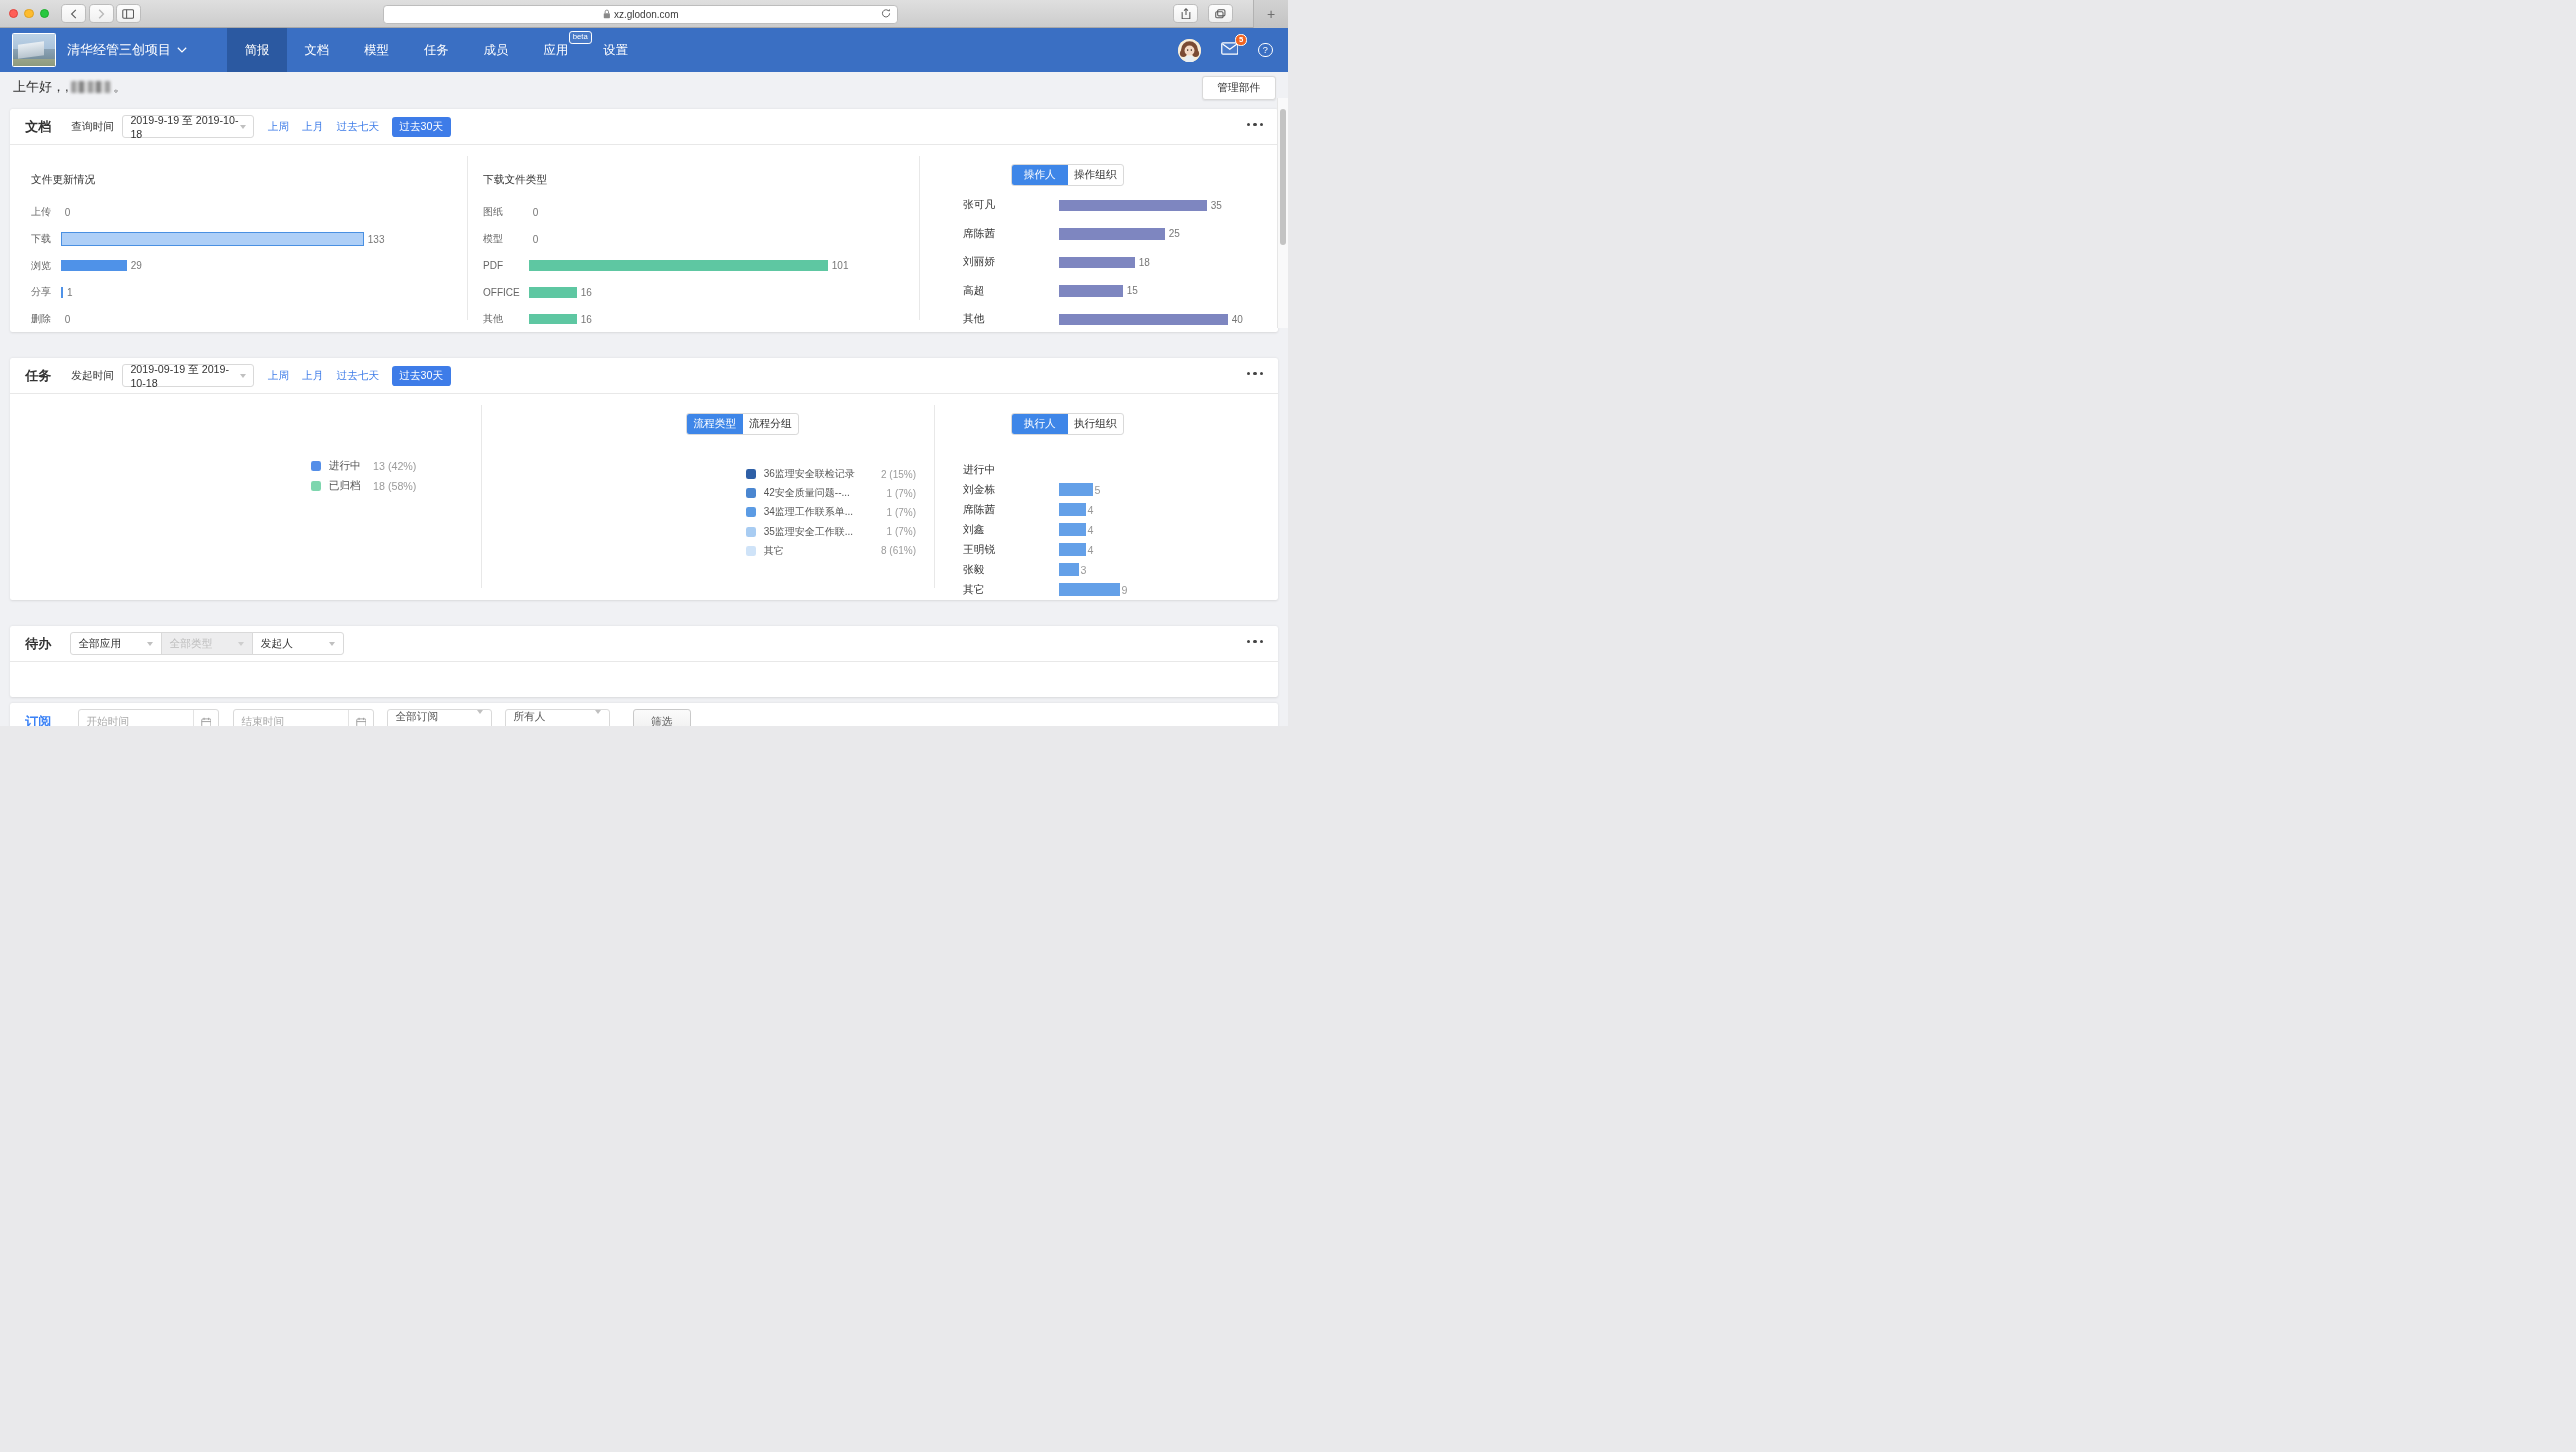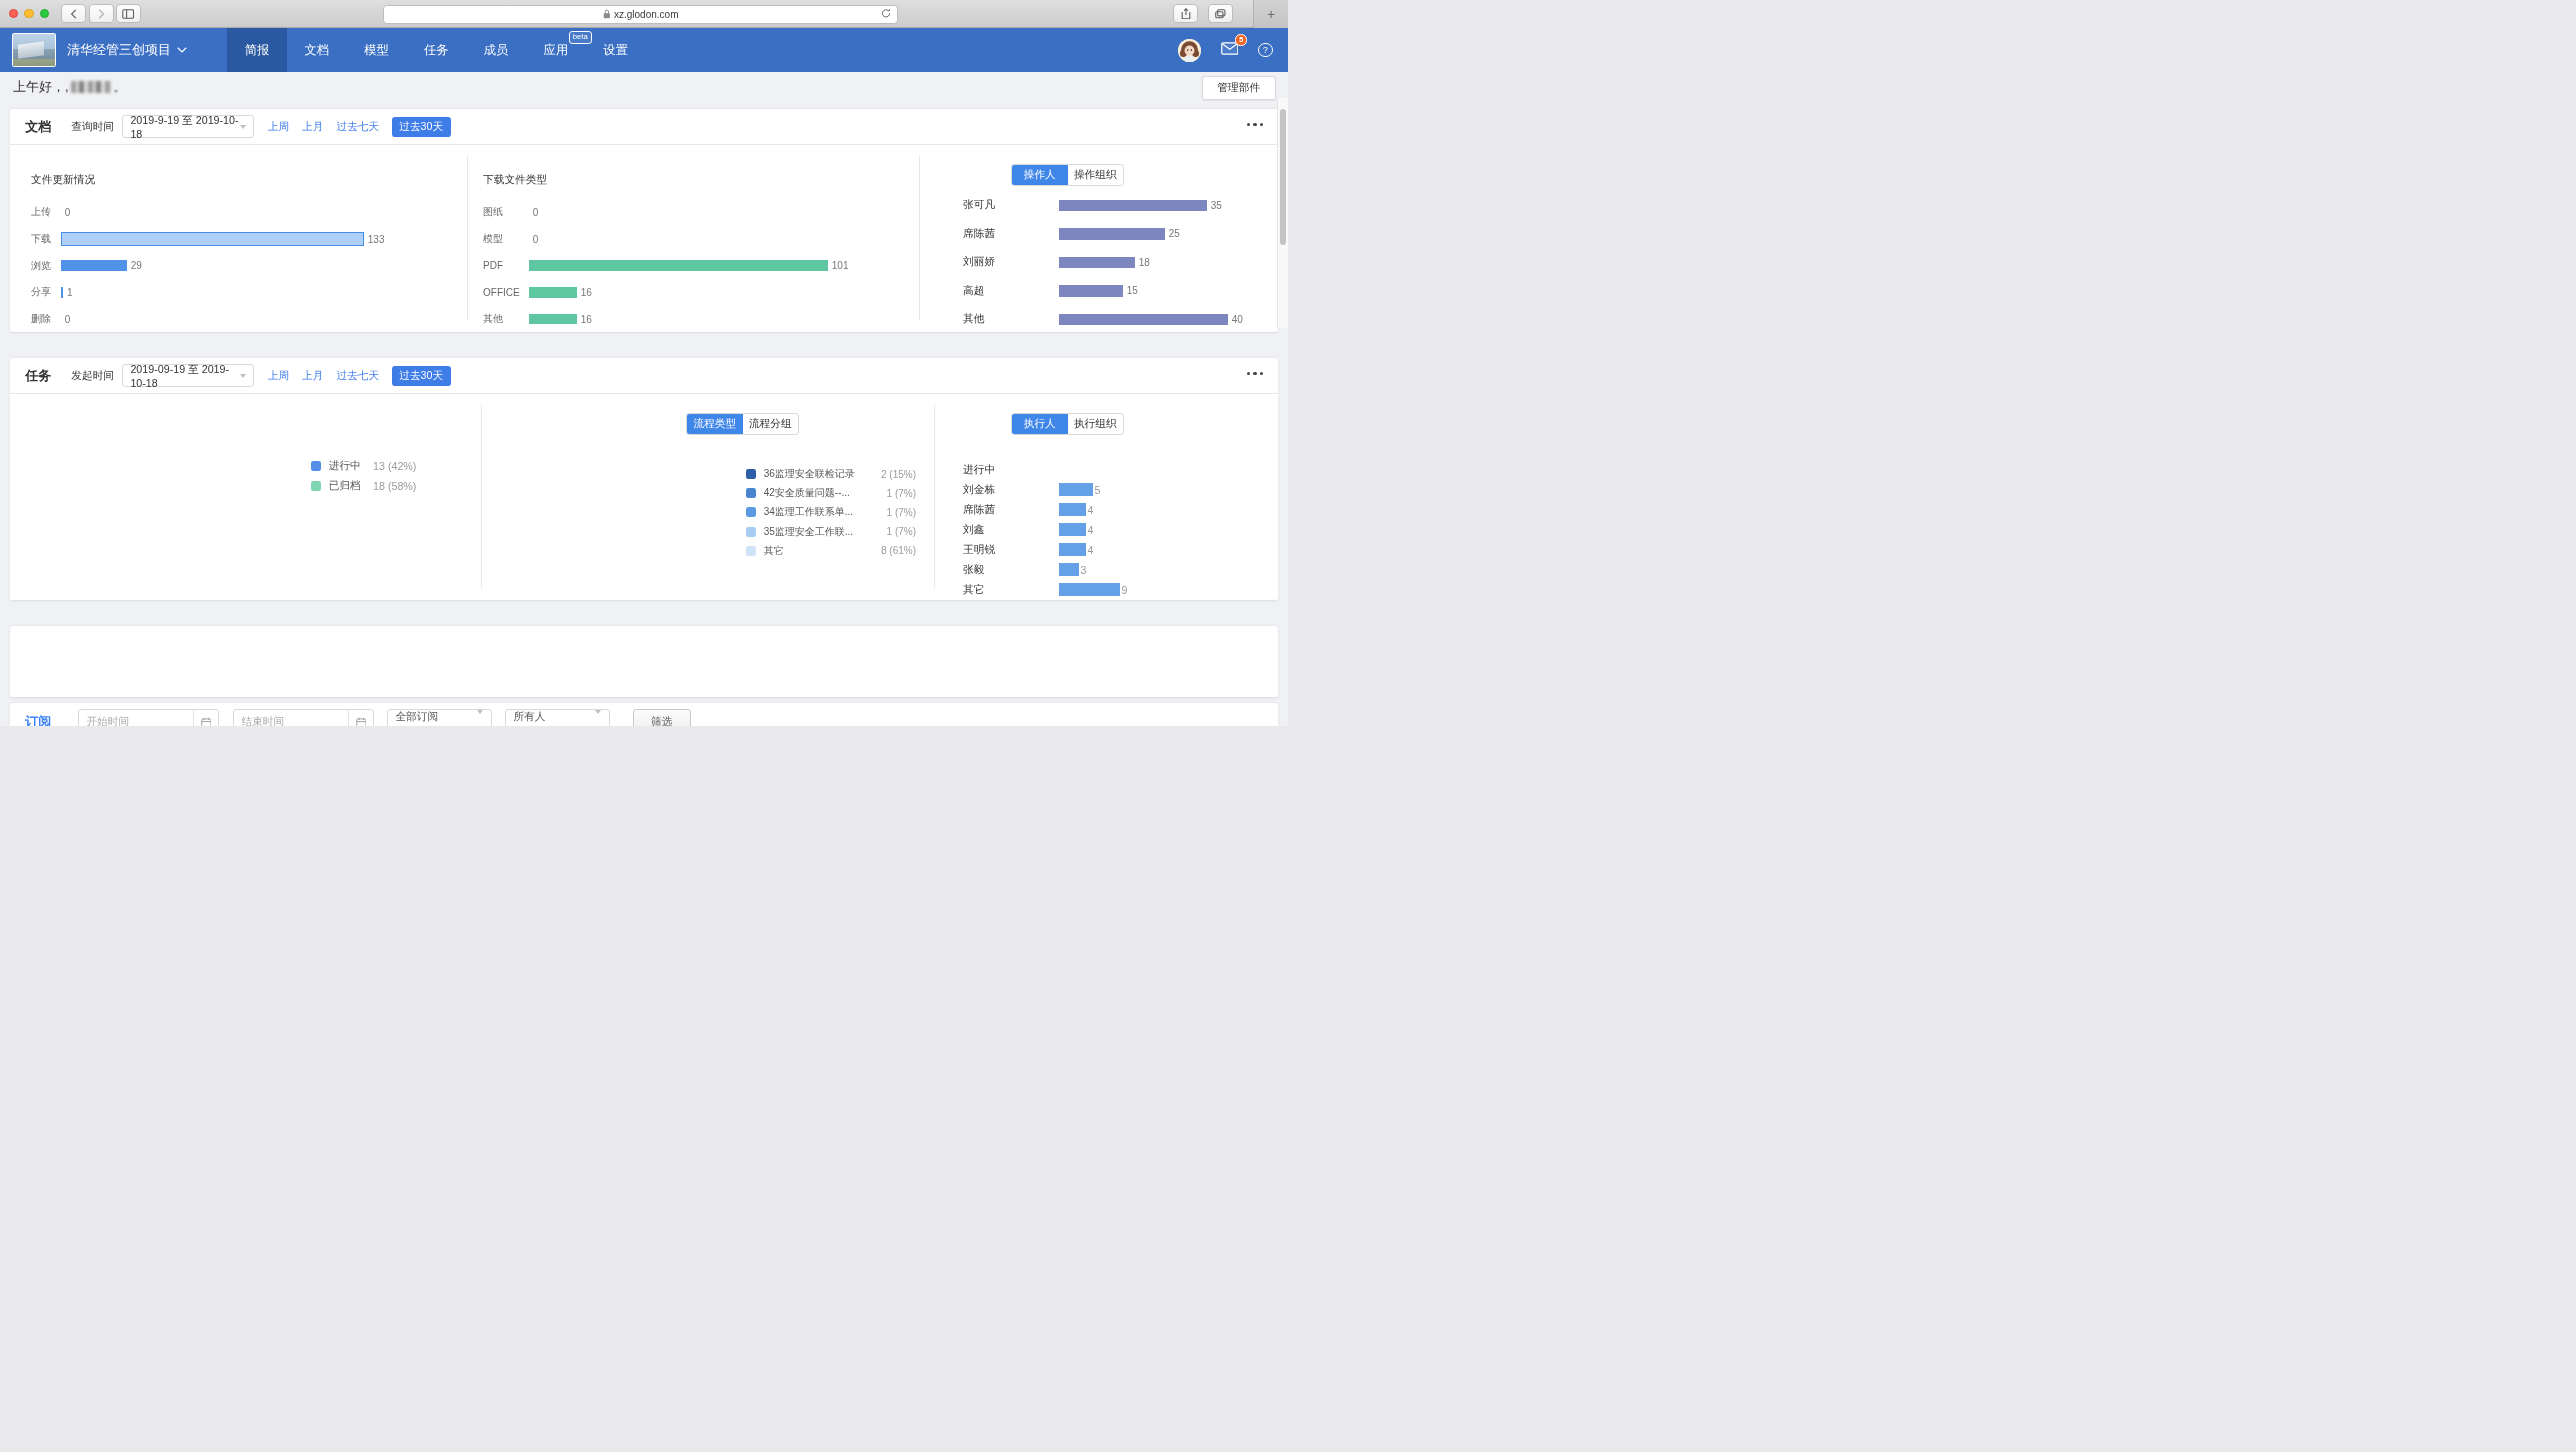--- a/index.html
+++ b/index.html
@@ -483,20 +483,42 @@
               <span class="bar-label">其它</span>
               <span class="bar" style="width: 61px; background: rgb(100, 160, 232);"></span>
               <span class="bar-value">9</span>
             </div>
           </div>
       </div>
     </div>
   </section>
 
   <section class="card card-todo">
+    <div class="card-head">
+      <span class="card-title">待办</span>
+      <div class="todo-group" id="todo-filters">
+          <div class="todo-select">
+            <span>全部应用</span>
+            <span class="caret"></span>
+          </div>
+          <div class="todo-select disabled">
+            <span>全部类型</span>
+            <span class="caret"></span>
+          </div>
+          <div class="todo-select">
+            <span>发起人</span>
+            <span class="caret"></span>
+          </div>
+        </div>
+      <div class="dots">
+          <i></i>
+          <i></i>
+          <i></i>
+        </div>
+    </div>
   </section>
 
   <section class="card card-sub">
     <div class="sub-row">
       <span class="sub-title">订阅</span>
       <div class="date-input">
         <span class="ph">开始时间</span>
         <span class="cal-cell">
           <svg width="10.7" height="10.7" viewBox="0 0 14 14">
               <rect x="1" y="2.5" width="12" height="10.5" rx="1.5" stroke="#9b9b9b" fill="none" stroke-width="1.2"></rect>

